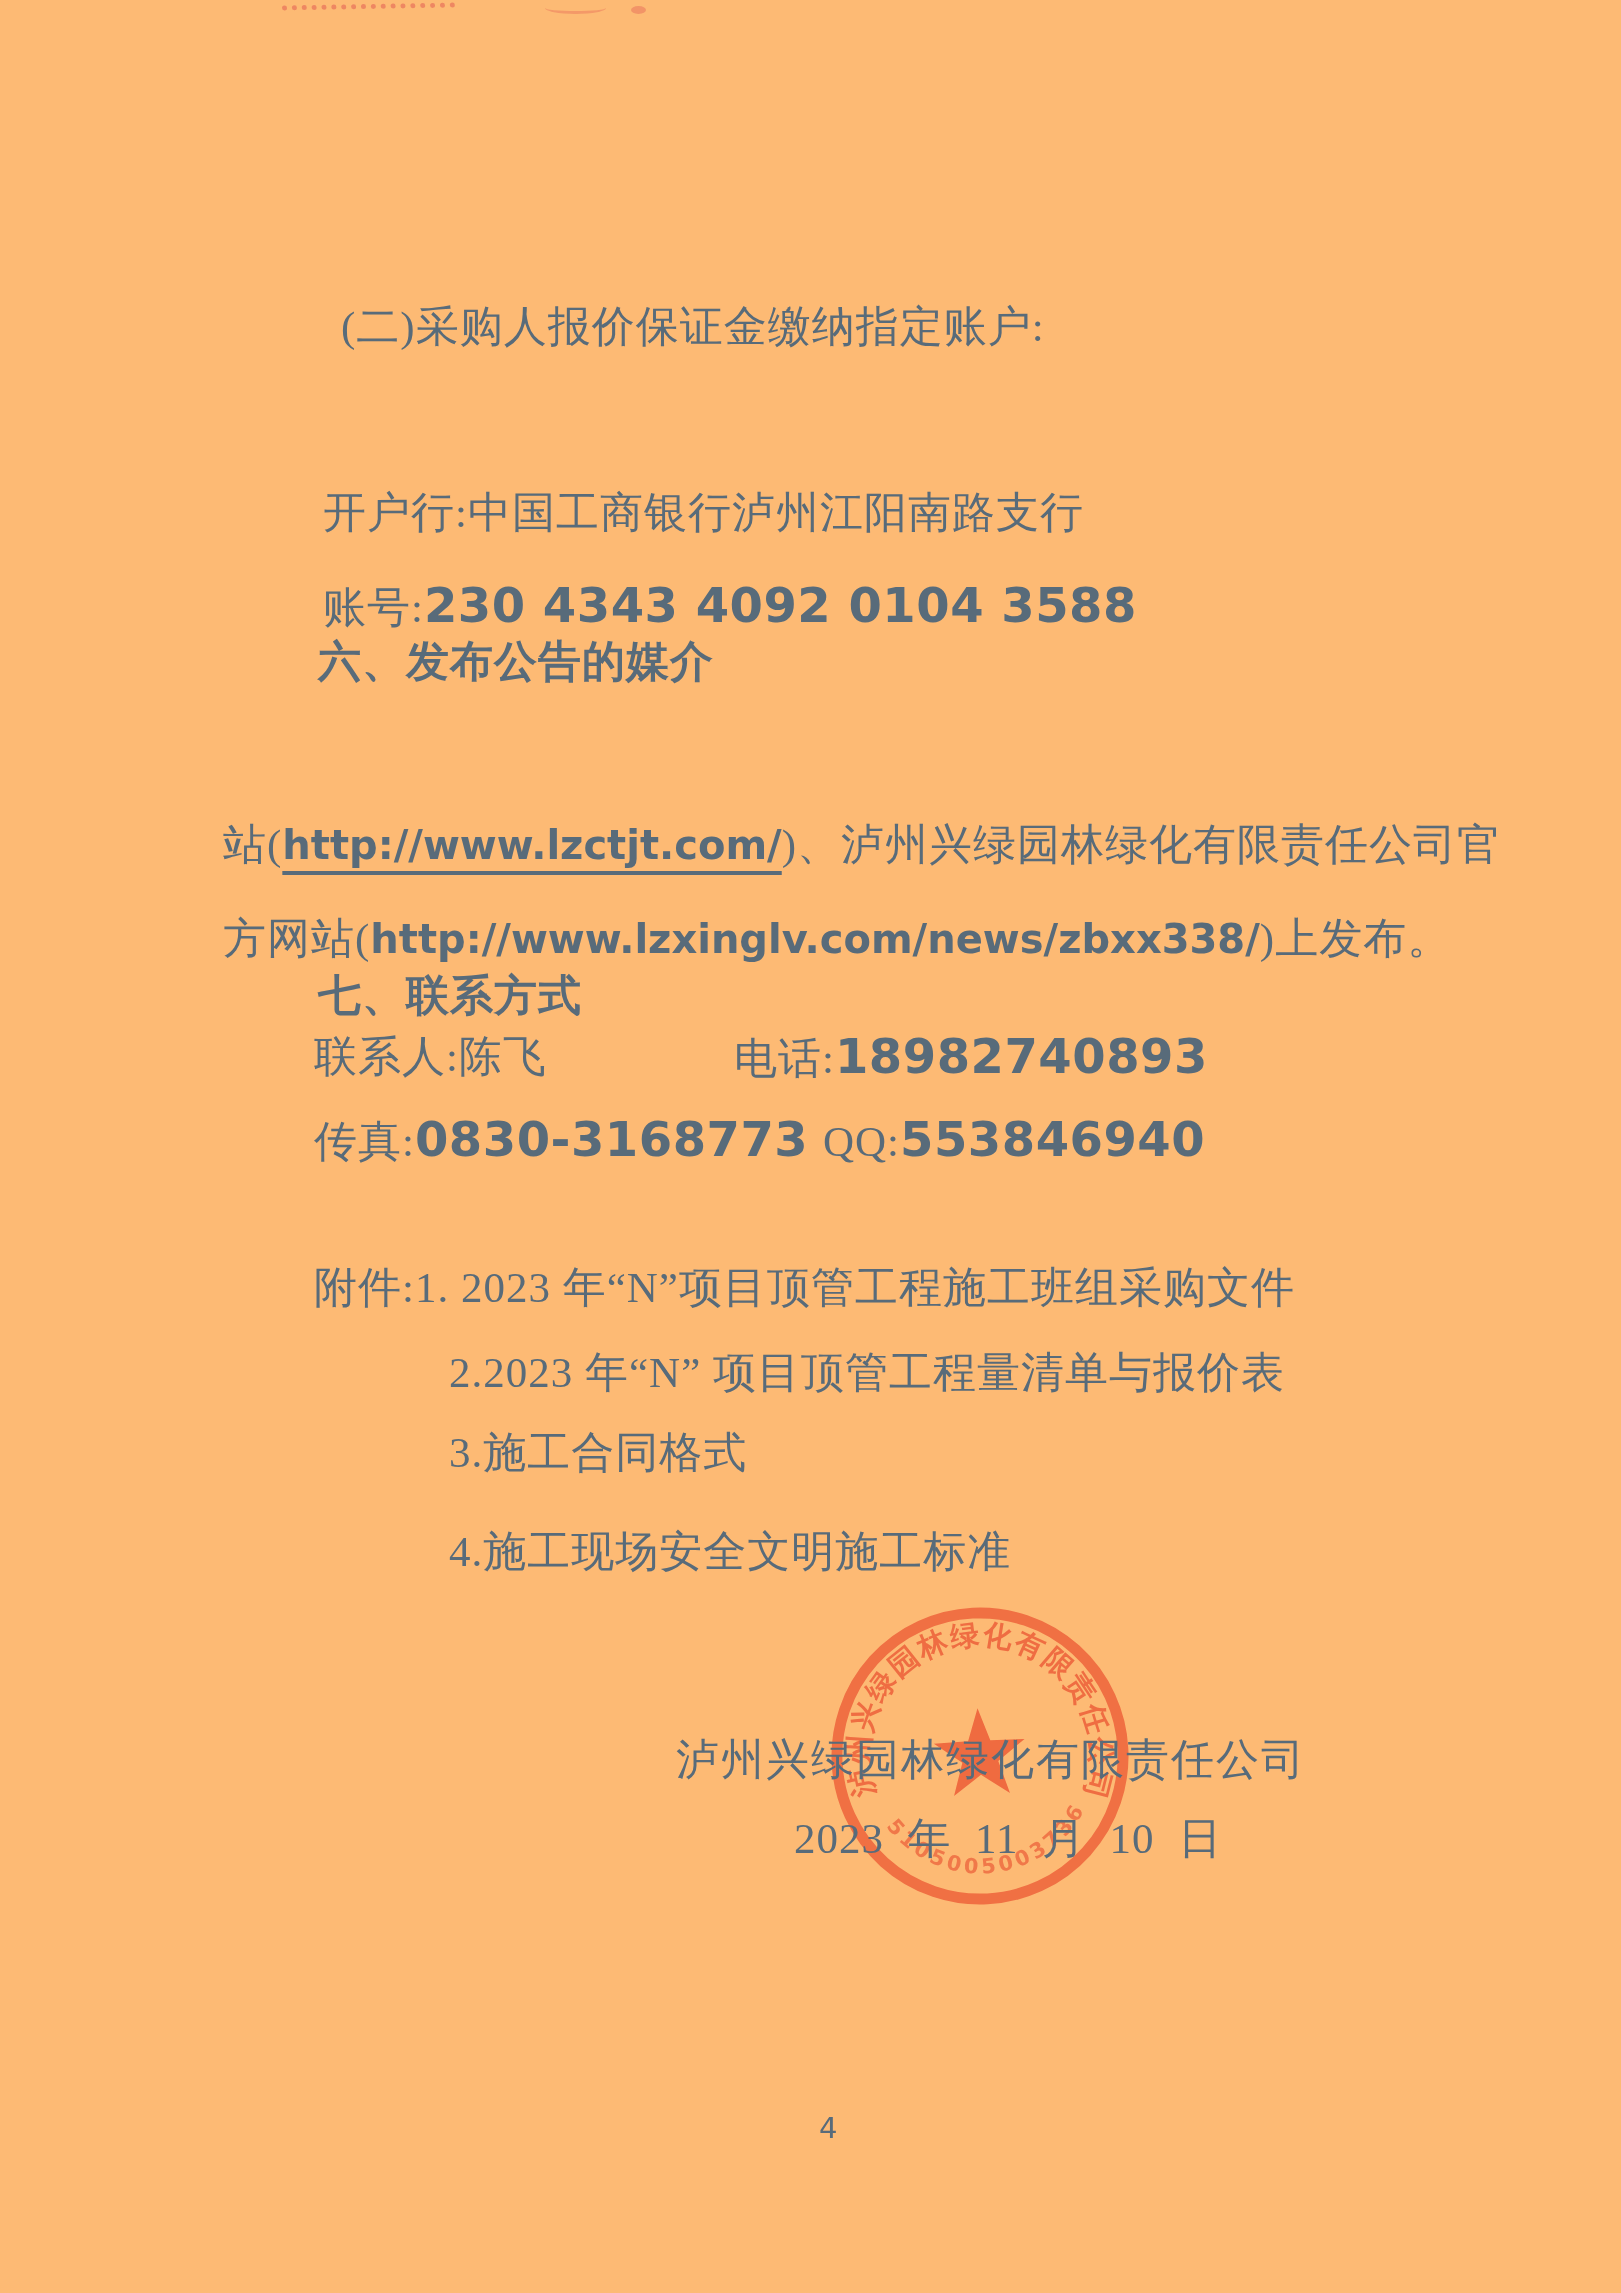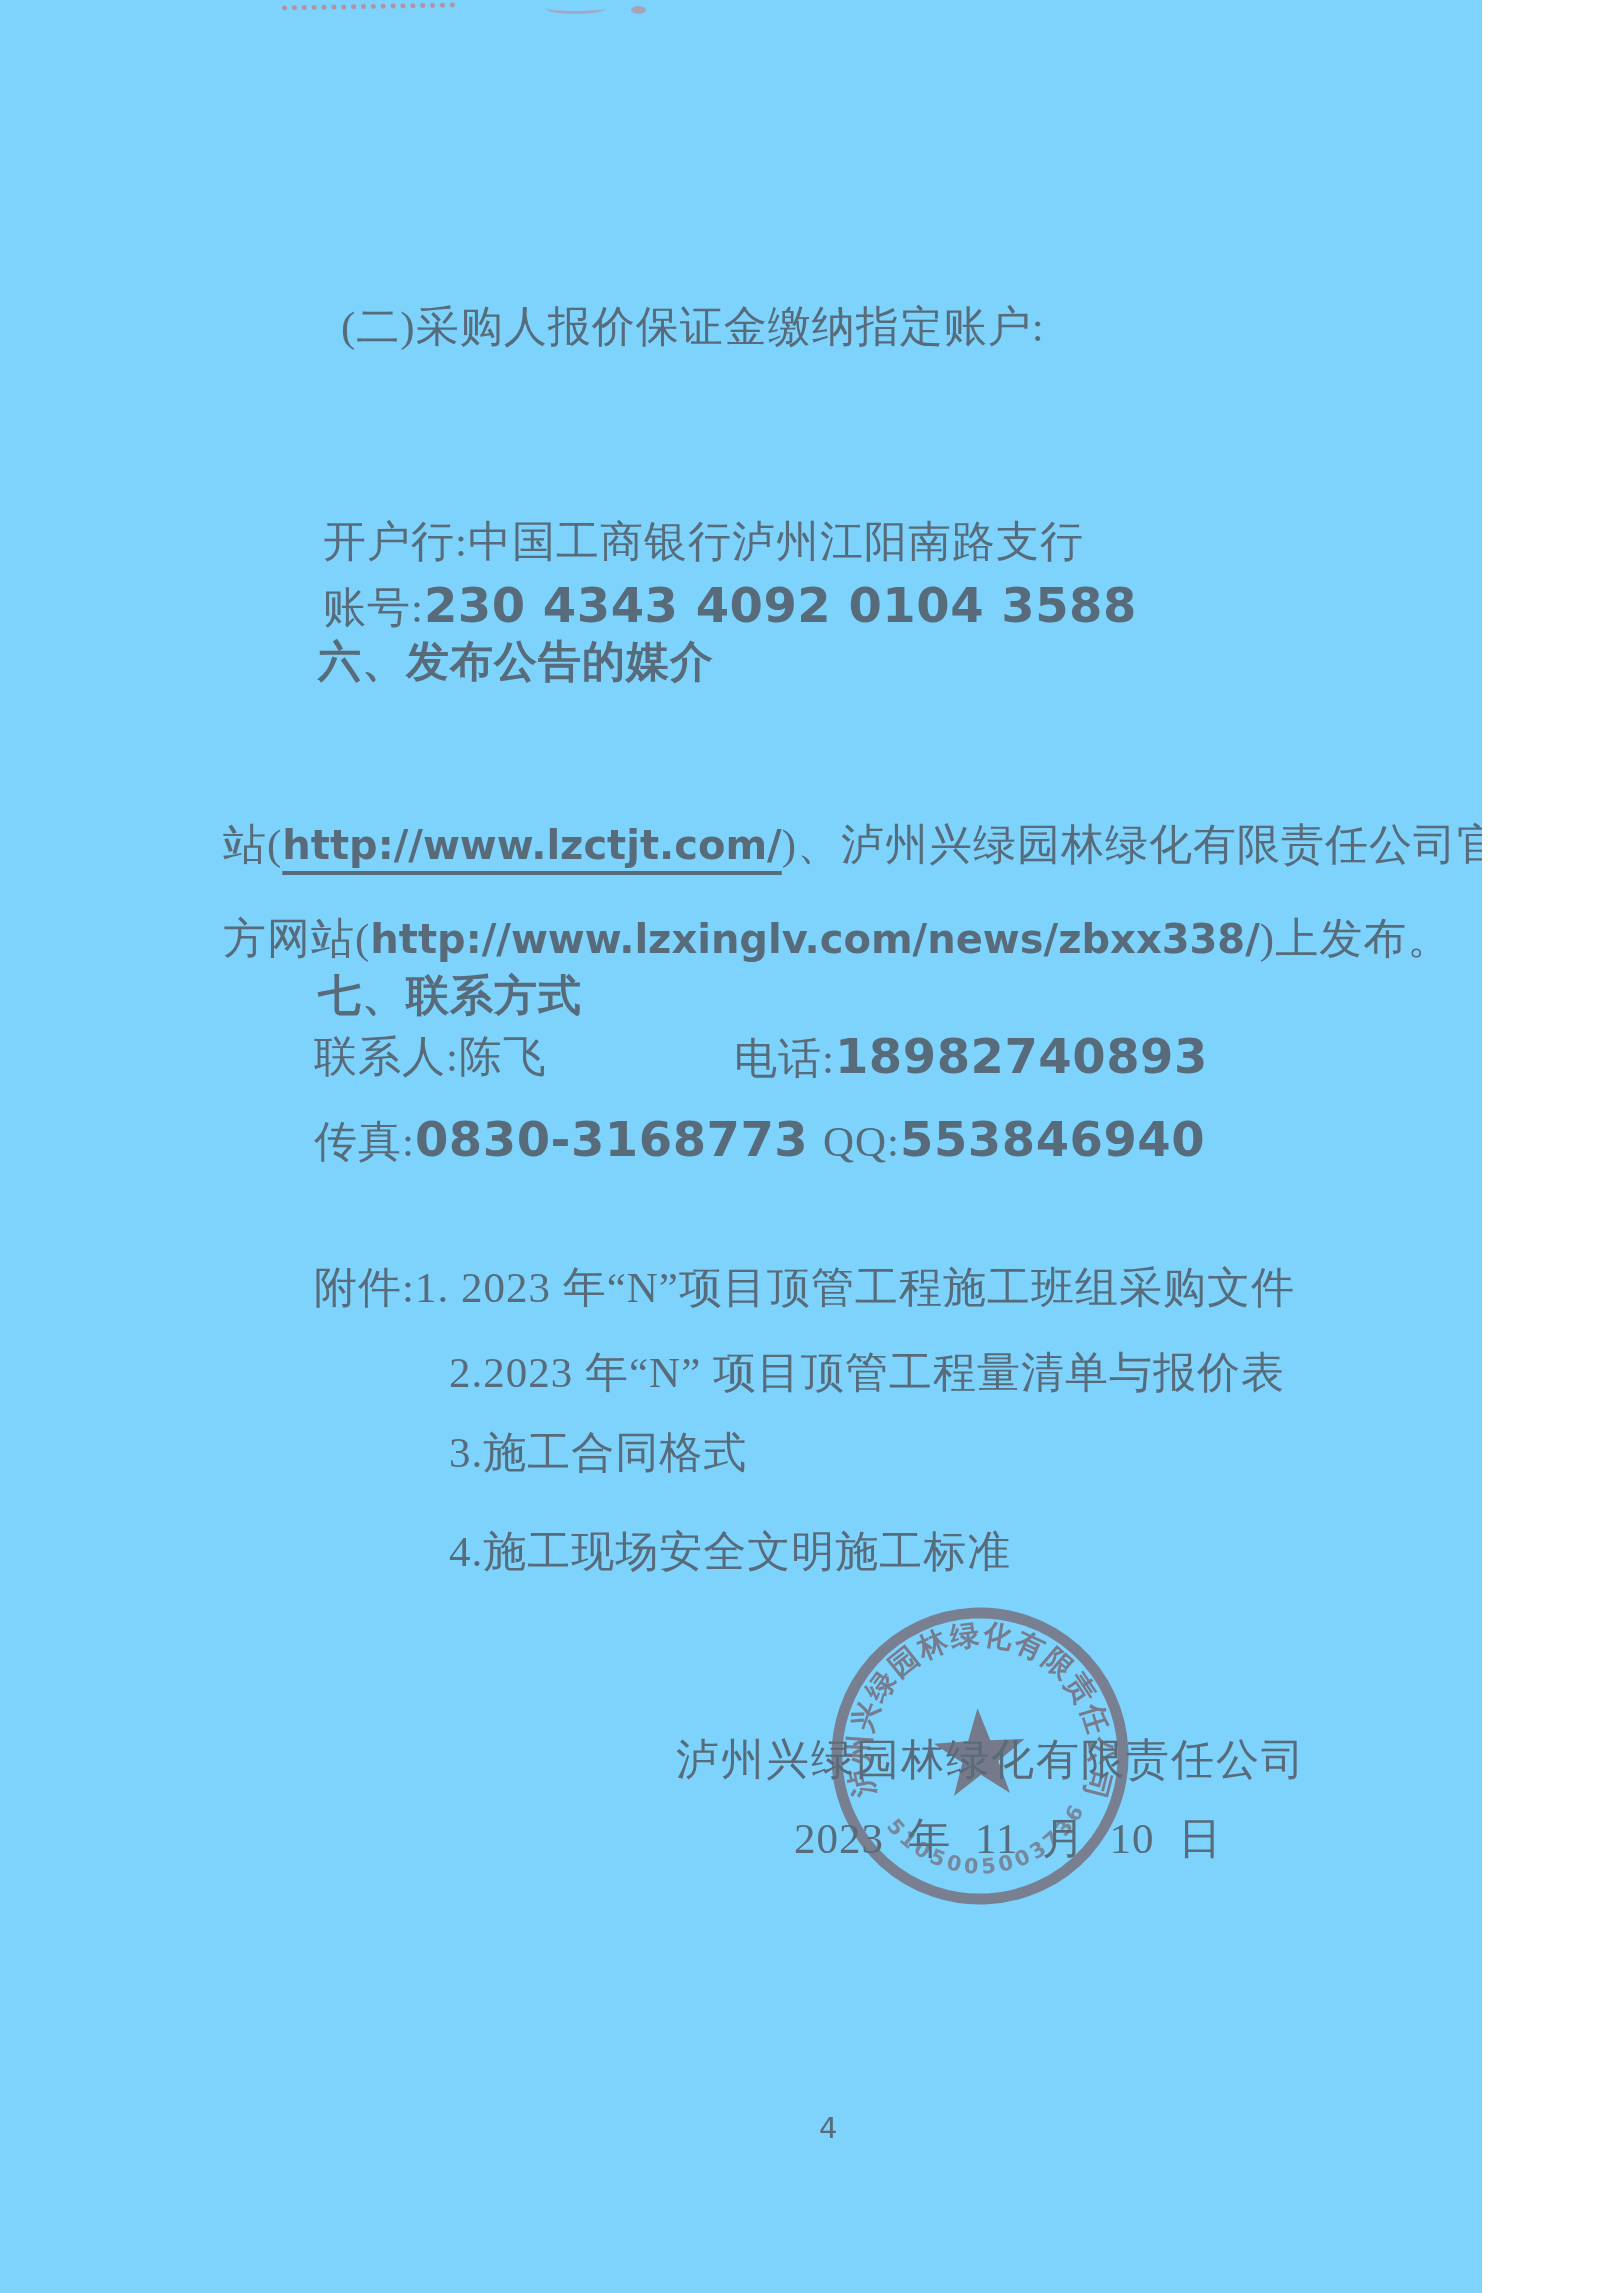--- a/index.html
+++ b/index.html
@@ -1,19 +1,19 @@
 <!DOCTYPE html>
 <html><head>
 <meta charset="utf-8">
 <style>
   html,body{margin:0;padding:0;background:#ffffff;}
   .page{
     position:relative;
-    width:1482px;height:2294px;
-    background:#7dd3fc;
+    width:1621px;height:2294px;
+    background:#fdba74;
     overflow:hidden;
     font-family:"Liberation Serif","DejaVu Serif",serif;
     color:#586b7a;
   }
   .line{
     position:absolute;
     white-space:nowrap;
     font-size:43px;
     line-height:59px;
     letter-spacing:1px;
@@ -60,21 +60,21 @@
 
 <div class="page">
 
   <div class="red-mark mark1"></div>
   <div class="red-mark mark2"></div>
   <div class="red-mark mark3"></div>
 
   <div class="line" style="left:341px;top:297px;">(二)采购人报价保证金缴纳指定账户:</div>
 
 
-  <div class="line" style="left:323px;top:483px;margin-top:29px;">
+  <div class="line" style="left:323px;top:483px;">
     <span>开户行:</span><span>中国工商银行泸州江阳南路支行</span>
   </div>
 
   <div class="line" style="left:323px;top:576px;">
     <span>账号:</span><span class="num">230 4343 4092 0104 3588</span>
   </div>
 
   <div class="line bold" style="left:318px;top:632px;">六、发布公告的媒介</div>
 
 

